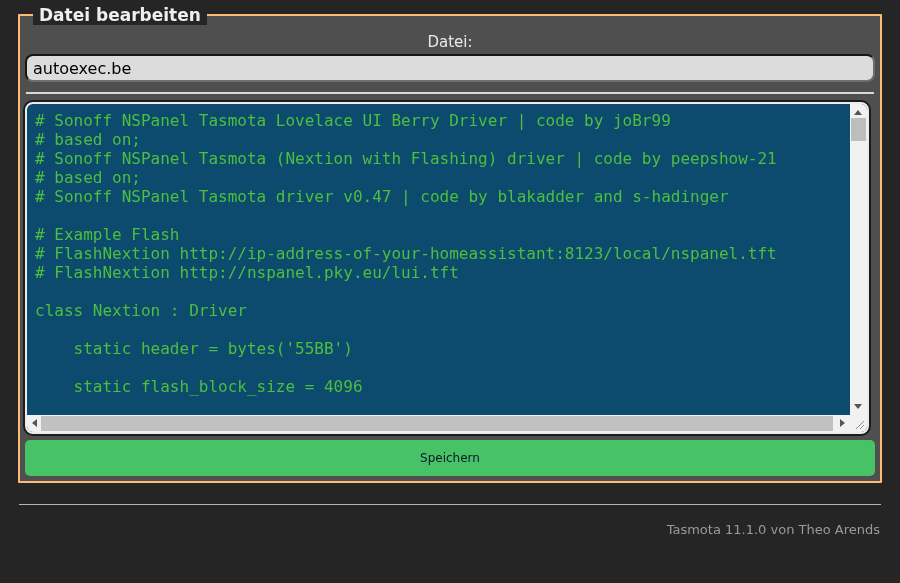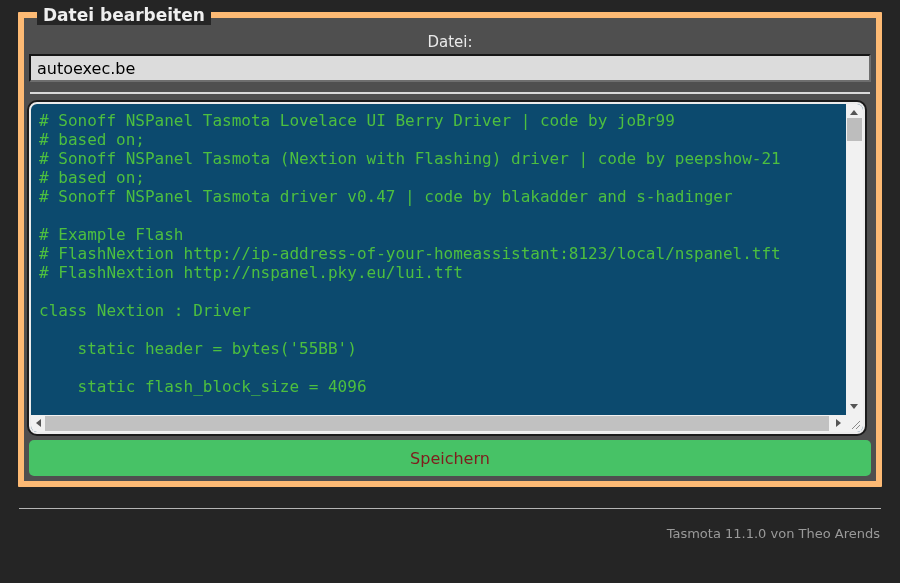--- a/index.html
+++ b/index.html
@@ -8,21 +8,21 @@
     width: 900px; height: 583px;
     background: #252525;
     font-family: "DejaVu Sans", "Liberation Sans", sans-serif;
     overflow: hidden;
   }
   .page { padding: 0 18px; }
 
   fieldset.edit-file {
     margin: 5px 0 0 0;
     background: #4f4f4f;
-    border: 6px solid #fdba74;
+    border: 2px solid #fdba74;
     border-radius: 1px;
     padding: 0 5px 5px 5px;
   }
   legend.fieldset-legend {
     font-size: 17px;
     font-weight: bold;
     color: #efefef;
     background: #252525;
     padding: 0 6px;
     margin-left: 8px;
@@ -40,20 +40,21 @@
     width: 100%;
     height: 28px;
     background: #dcdcdc;
     color: #000;
     border-style: solid;
     border-width: 2px;
     border-color: #161616 #6e6e6e #6e6e6e #161616;
     font-family: "DejaVu Sans", sans-serif;
     font-size: 16px;
     padding: 2px 6px;
+    border-radius: 8px;
   }
   hr.divider {
     border: 0;
     border-top: 2px solid #d9d9d9;
     margin: 10px 1px 8px 1px;
   }
 
   .editor {
     position: relative;
     height: 332px;
@@ -129,23 +130,23 @@
   }
   .hthumb {
     position: absolute;
     top: 1px; bottom: 1px;
     left: 14px; right: 17px;
     background: #c1c1c1;
   }
   .btn {
     display: block;
     border: 0;
-    color: #7f1d1d;
+    color: #0f172a;
     font-family: "DejaVu Sans", "Liberation Sans", sans-serif;
-    font-size: 16px;
+    font-size: 12px;
     cursor: pointer;
   }
   .btn.save {
     width: 100%;
     height: 36px;
     margin-top: 6px;
     background: #47c266;
     border-radius: 5px;
   }
   .btn.manage {

